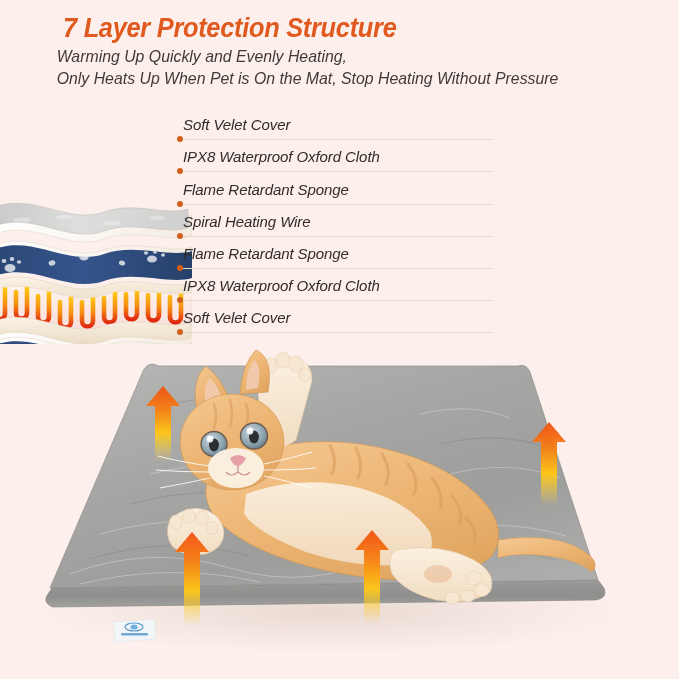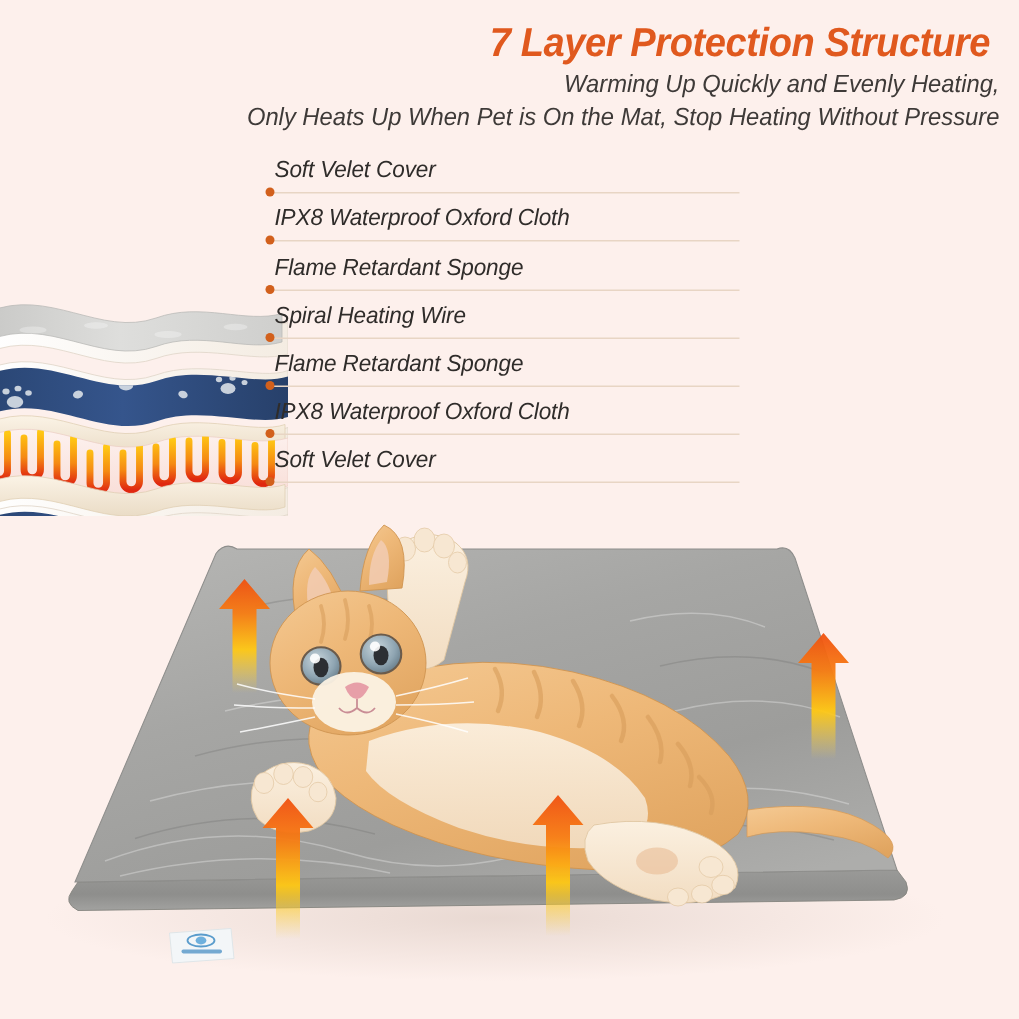--- a/index.html
+++ b/index.html
@@ -6,41 +6,41 @@
   html,body { width:679px; height:679px; }
   body {
     background:#fdf0ec;
     font-family:"Liberation Sans", sans-serif;
     position:relative;
     overflow:hidden;
   }
   #page { position:relative; width:679px; height:679px; background:#fdf0ec; }
 
   
-  .header { position:absolute; left:0; top:0; width:679px; text-align:right;padding-left:44px; }
+  .header { position:absolute; left:0; top:0; width:679px; text-align:left;padding-left:44px; }
   .title {
     font-family:"Liberation Sans", sans-serif;
     font-size:27px; font-weight:bold; font-style:italic;
     color:#e0591e; letter-spacing:-0.3px;
     margin-top:14px; line-height:1.05;
     transform:scaleX(0.94); transform-origin:center;
   }
   .subtitle {
     font-family:"Liberation Sans", sans-serif;
     font-size:16.5px; font-style:italic; color:#3e3a38;
     line-height:1.30; margin-top:4px;
     transform:scaleX(0.96); transform-origin:center;
   }
 
   
   .diagram { position:absolute; left:0; top:96px; width:679px; height:248px; }
   .layers-svg { position:absolute; left:-8px; top:0; }
 
   
-  .leaders { position:absolute; left:0; top:0; width:551px; height:248px; }
+  .leaders { position:absolute; left:0; top:11px; width:551px; height:248px; }
   .leader { position:absolute; height:1px; background:#e8d5c4; }
   .leader-dot {
     position:absolute; width:6px; height:6px; border-radius:50%;
     background:#d2601c;
   }
   .leader-label {
     position:absolute;
     font-family:"Liberation Sans", sans-serif;
     font-size:15.5px; font-style:italic; color:#2f2c2a;
     white-space:nowrap; letter-spacing:-0.1px;

